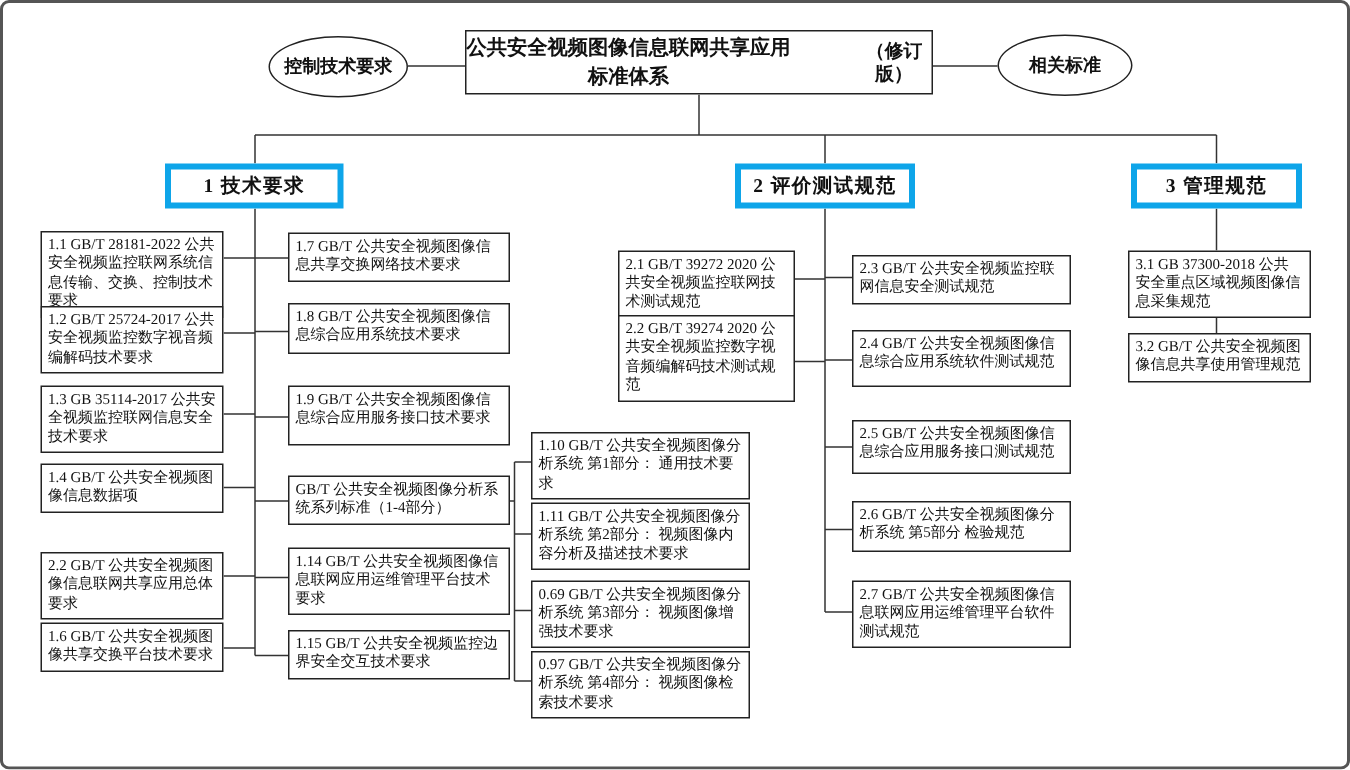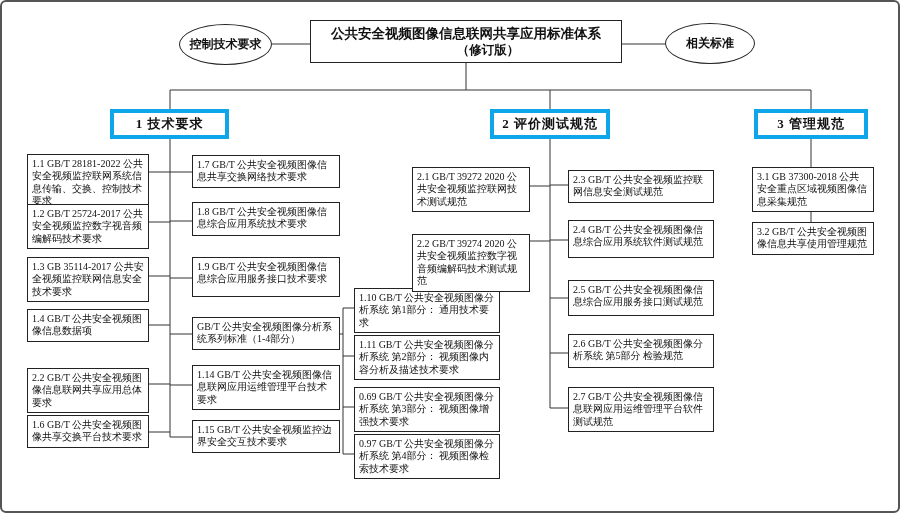--- a/index.html
+++ b/index.html
@@ -19,21 +19,21 @@
     display:flex;align-items:center;justify-content:center;
     font-size:13px;font-weight:bold;letter-spacing:1px;
   }
   .ellipse{
     position:absolute;background:#fff;border:1px solid #222;border-radius:50%;
     display:flex;align-items:center;justify-content:center;
     font-size:12px;font-weight:bold;box-sizing:border-box;
   }
   .titlebox{
     position:absolute;background:#fff;border:1px solid #222;box-sizing:border-box;
-    display:flex;flex-direction:column;align-items:center;justify-content:center;
+    display:flex;flex-direction:row;align-items:center;justify-content:center;
     font-weight:bold;text-align:center;
   }
   .titlebox .l1{font-size:13.5px;line-height:1.35;}
   .titlebox .l2{font-size:12.5px;line-height:1.2;margin-left:44px;}
 </style>
 </head>
 <body>
 
 <div class="canvas">
 
@@ -83,21 +83,21 @@
   <div class="node" style="left:190px;top:315px;width:148px;min-height:32px">GB/T 公共安全视频图像分析系统系列标准（1-4部分）</div>
   <div class="node" style="left:190px;top:363px;width:148px;min-height:38px">1.14 GB/T 公共安全视频图像信息联网应用运维管理平台技术要求</div>
   <div class="node" style="left:190px;top:418px;width:148px;min-height:32px">1.15 GB/T 公共安全视频监控边界安全交互技术要求</div>
 
   <div class="node" style="left:352px;top:286px;width:146px;min-height:38px">1.10 GB/T 公共安全视频图像分析系统 第1部分： 通用技术要求</div>
   <div class="node" style="left:352px;top:333px;width:146px;min-height:40px">1.11 GB/T 公共安全视频图像分析系统 第2部分： 视频图像内容分析及描述技术要求</div>
   <div class="node" style="left:352px;top:385px;width:146px;min-height:38px">0.69 GB/T 公共安全视频图像分析系统 第3部分： 视频图像增强技术要求</div>
   <div class="node" style="left:352px;top:432px;width:146px;min-height:39px">0.97 GB/T 公共安全视频图像分析系统 第4部分： 视频图像检索技术要求</div>
 
   <div class="node" style="left:410px;top:165px;width:118px;min-height:36px">2.1 GB/T 39272 2020 公共安全视频监控联网技术测试规范</div>
-  <div class="node" style="left:410px;top:232px;width:118px;min-height:36px">2.2 GB/T 39274 2020 公共安全视频监控数字视音频编解码技术测试规范</div>
+  <div class="node" style="left:410px;top:208px;width:118px;min-height:36px">2.2 GB/T 39274 2020 公共安全视频监控数字视音频编解码技术测试规范</div>
 
   <div class="node" style="left:566px;top:168px;width:146px;min-height:28px">2.3 GB/T 公共安全视频监控联网信息安全测试规范</div>
   <div class="node" style="left:566px;top:218px;width:146px;min-height:38px">2.4 GB/T 公共安全视频图像信息综合应用系统软件测试规范</div>
   <div class="node" style="left:566px;top:278px;width:146px;min-height:36px">2.5 GB/T 公共安全视频图像信息综合应用服务接口测试规范</div>
   <div class="node" style="left:566px;top:332px;width:146px;min-height:34px">2.6 GB/T 公共安全视频图像分析系统 第5部分 检验规范</div>
   <div class="node" style="left:566px;top:385px;width:146px;min-height:40px">2.7 GB/T 公共安全视频图像信息联网应用运维管理平台软件测试规范</div>
 
   <div class="node" style="left:750px;top:165px;width:122px;min-height:38px">3.1 GB 37300-2018 公共安全重点区域视频图像信息采集规范</div>
   <div class="node" style="left:750px;top:220px;width:122px;min-height:32px">3.2 GB/T 公共安全视频图像信息共享使用管理规范</div>
 

